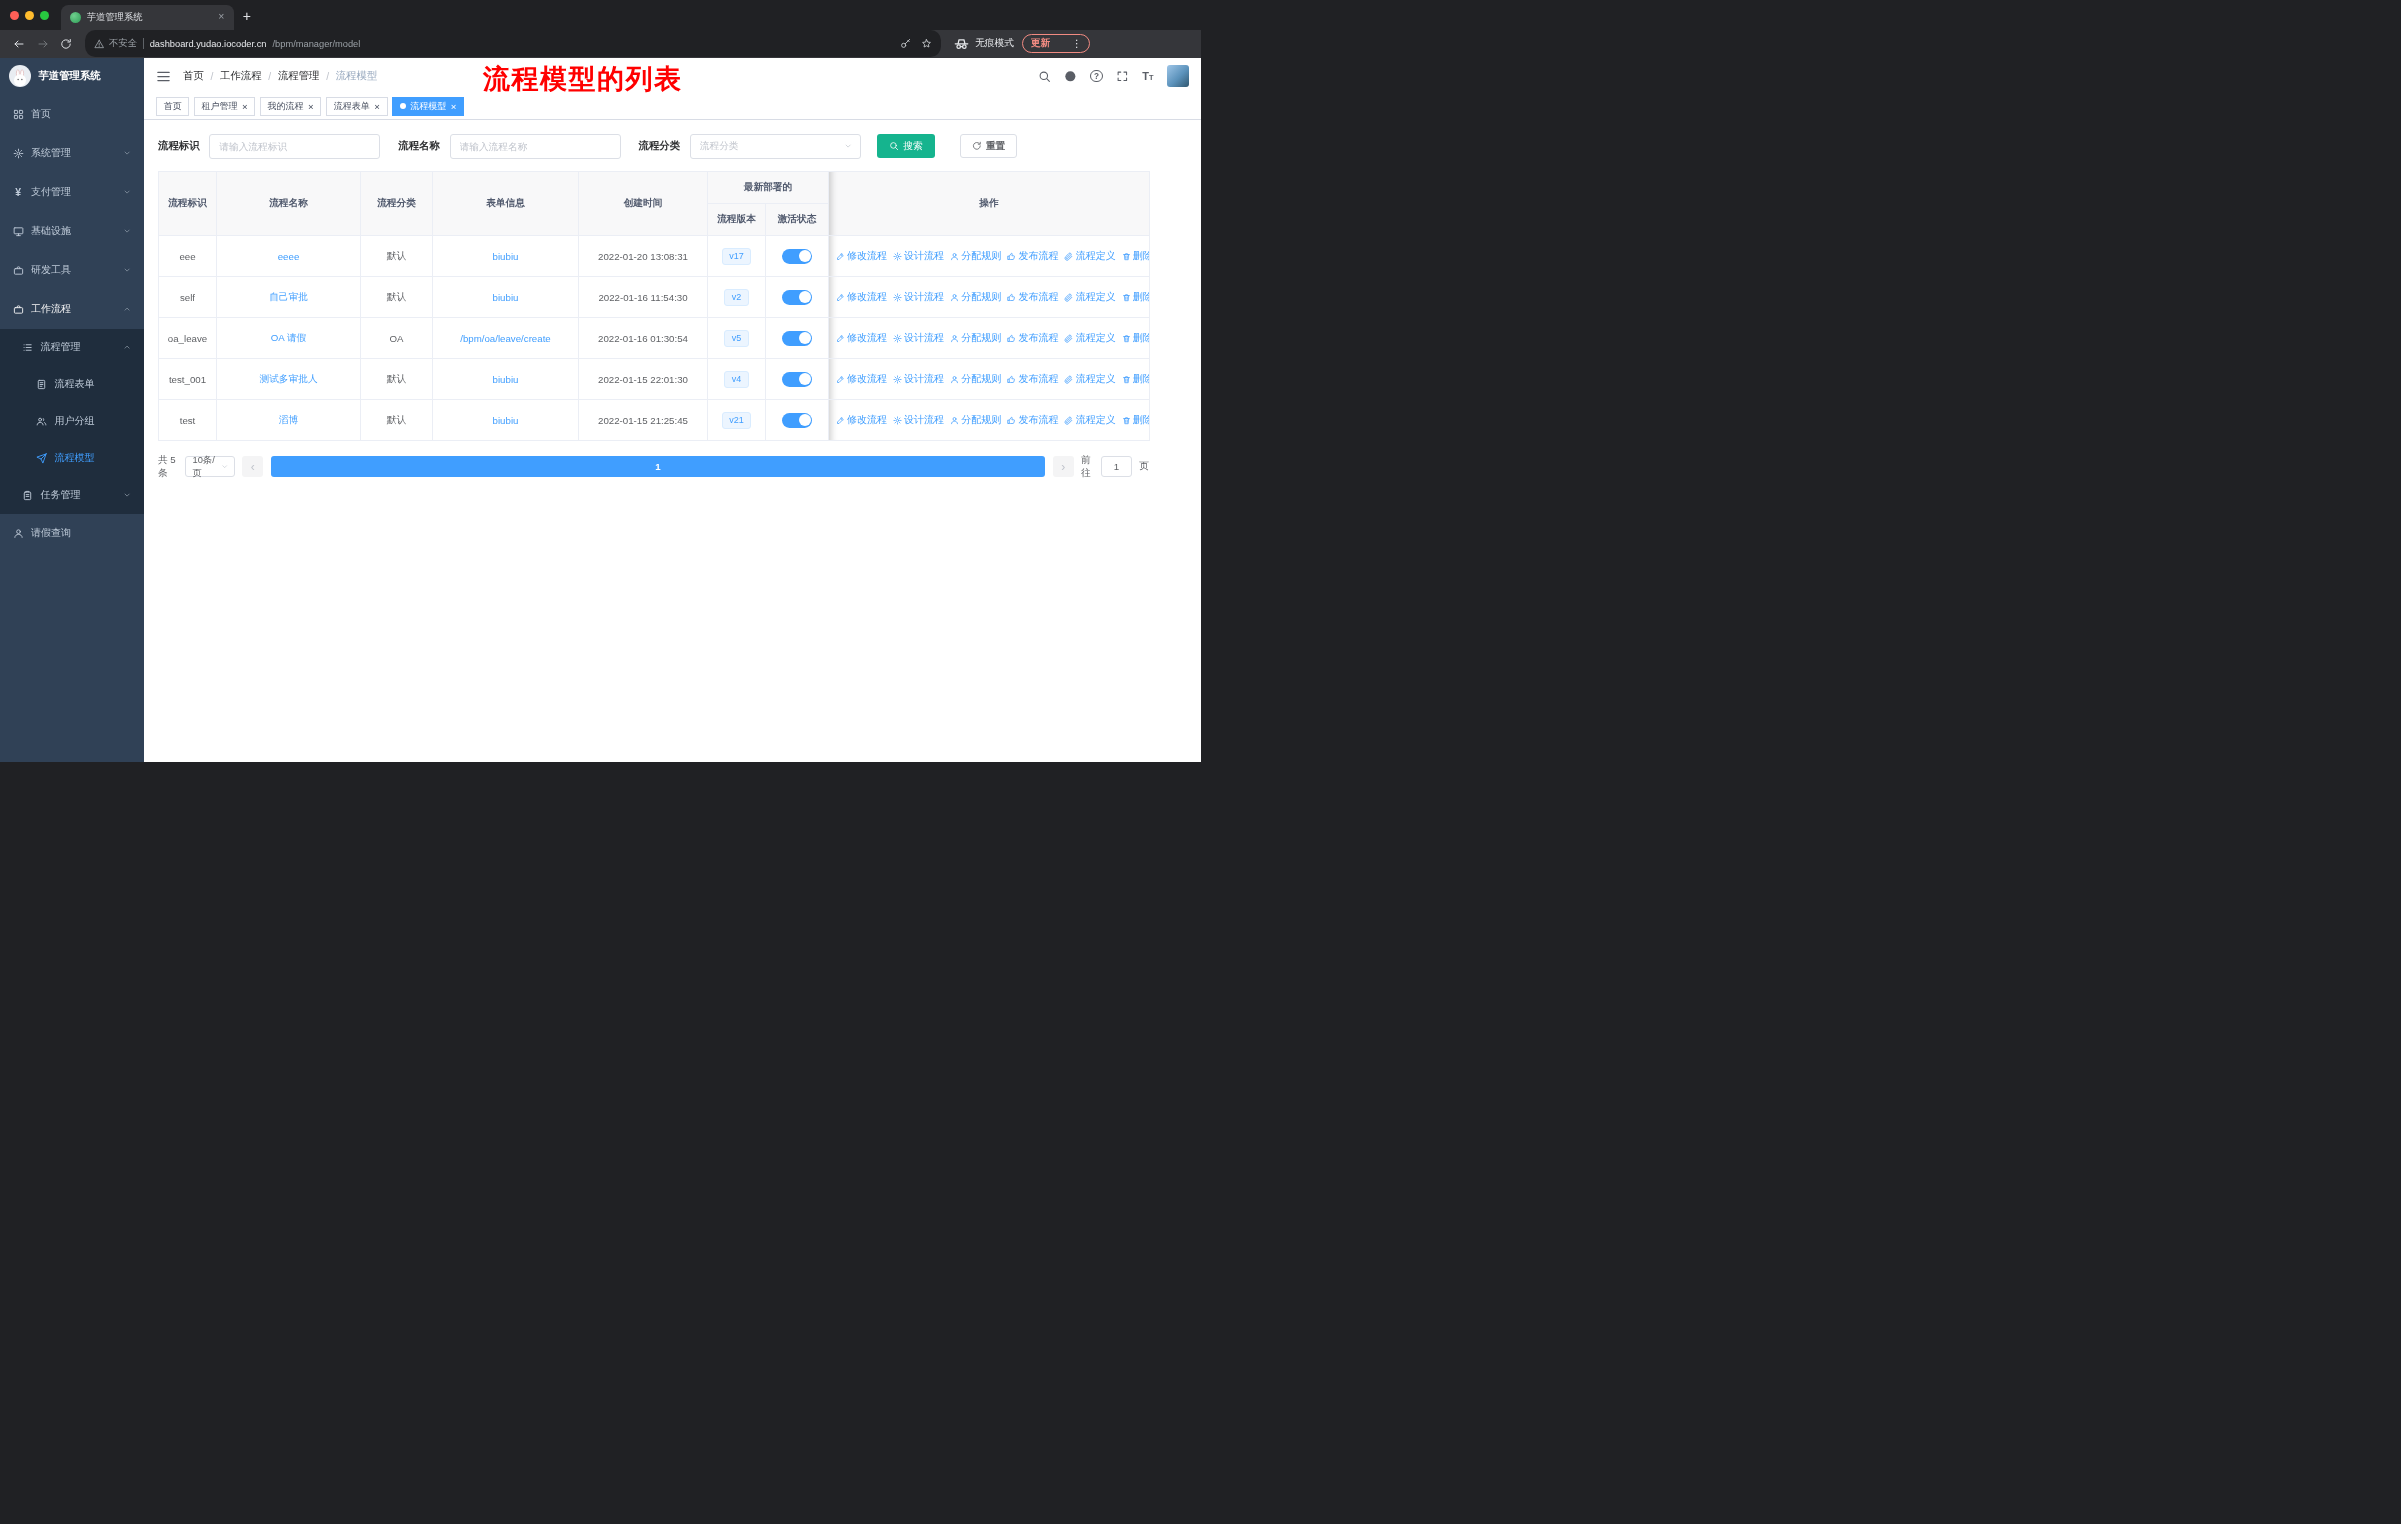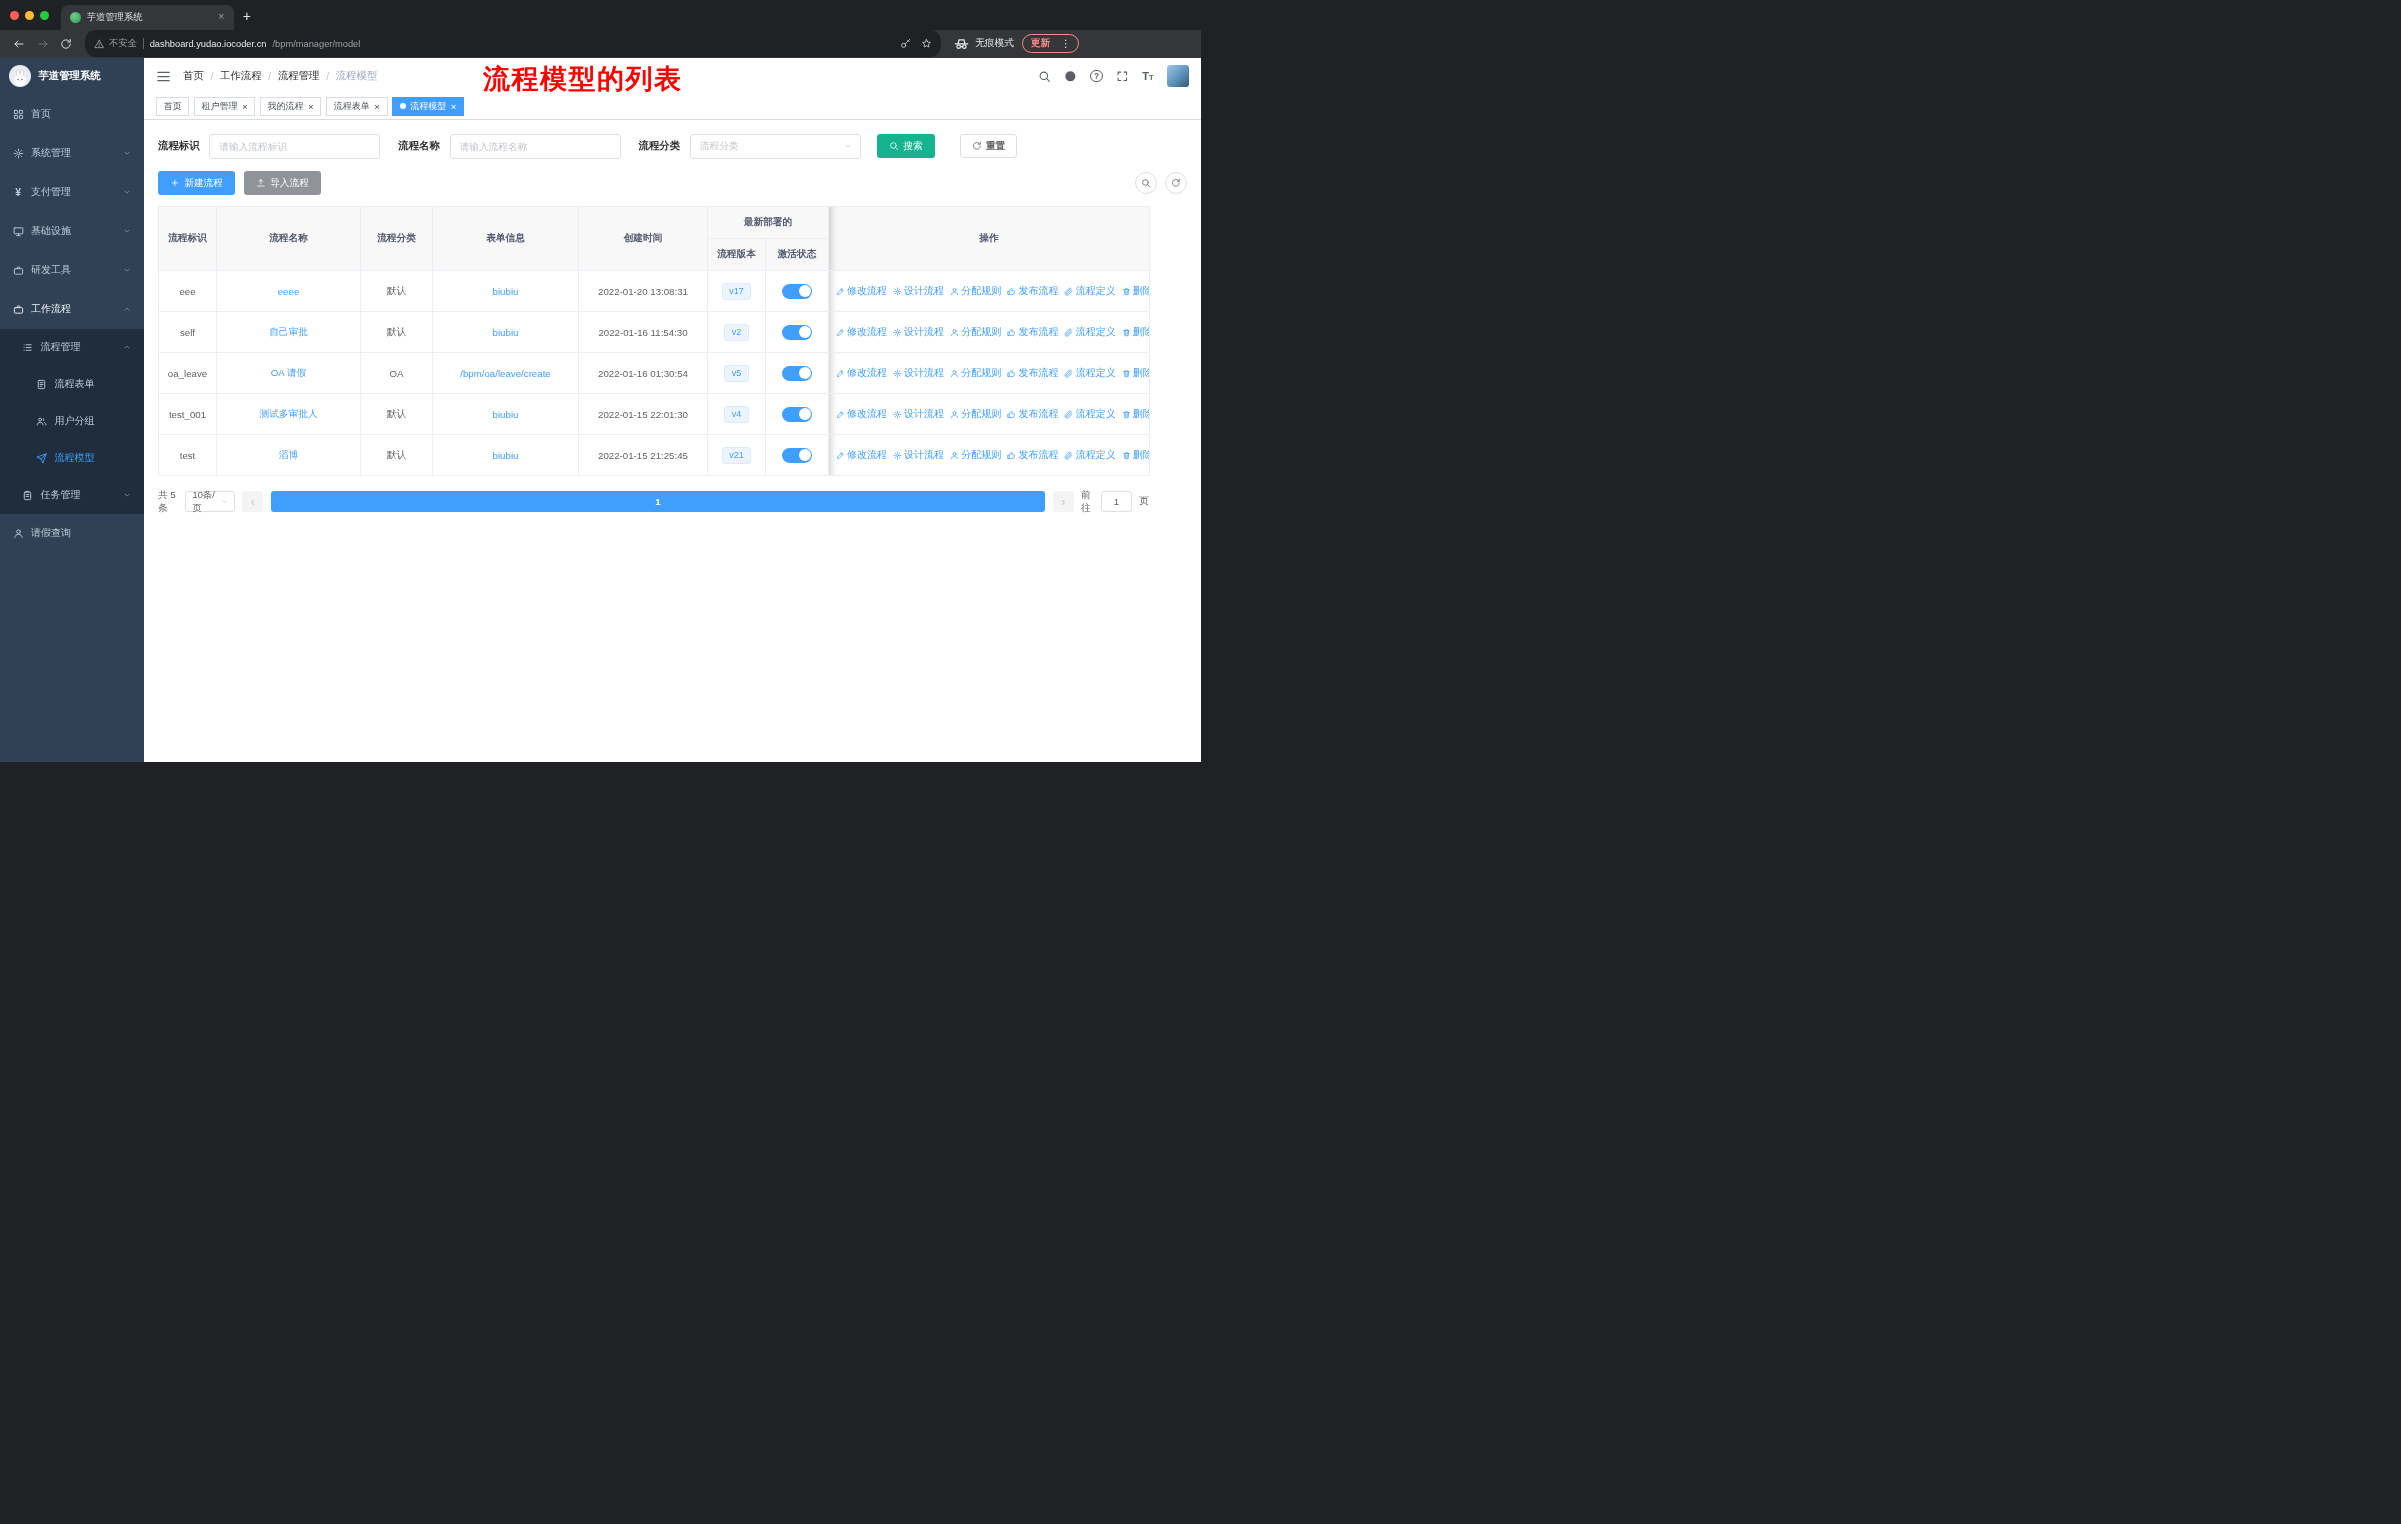--- a/index.html
+++ b/index.html
@@ -26,21 +26,21 @@
   .omnibox { flex:1; max-width:856px; height:27px; background:#202124; border-radius:10.4px;
     display:flex; align-items:center; padding:0 9px; gap:6px; color:#dfe1e5; font-size:9.3px; margin:0 4.5px; }
   .sec-chip { display:flex; align-items:center; gap:4.5px; color:#9aa0a6; }
   .sec-chip svg { width:10.4px; height:10.4px; }
   .divider { width:0.7px; height:11px; background:#5f6368; }
   .url-host { color:#e8eaed; } .url-path { color:#9aa0a6; }
   .omni-right { margin-left:auto; display:flex; gap:10.4px; color:#c4c7ca; align-items:center; }
   .omni-right svg { width:11px; height:11px; }
   .incog { display:flex; align-items:center; gap:6px; color:#e8eaed; font-size:9.7px; margin:0 4px; }
   .incog svg { width:15px; height:15px; }
-  .update-pill { display:flex; gap:10px; border:1.1px solid #f28b82; border-radius:11px;
+  .update-pill { display:flex; gap:21px; border:1.1px solid #f28b82; border-radius:11px;
     padding:2.2px 7.4px; color:#f28b82; font-weight:bold; font-size:9.7px; cursor:pointer; }
   .update-pill .more { color:#e8eaed; font-weight:normal; font-size:10.4px; }
 
   
   .app { display:flex; height:705px; background:#fff; }
 
   
   .sidebar { width:144px; flex-shrink:0; background:#304156; color:#bfcbd9; font-size:10px; overflow:hidden; }
   .logo-row { height:37px; display:flex; align-items:center; gap:7.4px; padding:0 9px; color:#fff; font-weight:bold; font-size:10.4px; }
   .logo-avatar { width:22px; height:22px; border-radius:50%; background:#e9edf2; display:flex; align-items:flex-end; justify-content:center; overflow:hidden; }
@@ -510,46 +510,20 @@
             <span>搜索</span>
           </button>
           <button class="btn btn-reset">
             <svg class="bi" viewBox="0 0 13 13" width="9.7" height="9.7">
                 <use href="#s-refresh"></use>
               </svg>
             <span>重置</span>
           </button>
         </div>
 
-        <div class="toolbar">
-          <button class="btn btn-primary">
-            <svg class="bi" viewBox="0 0 13 13" width="9.7" height="9.7">
-                <use href="#s-plus"></use>
-              </svg>
-            <span>新建流程</span>
-          </button>
-          <button class="btn btn-info">
-            <svg class="bi" viewBox="0 0 13 13" width="9.7" height="9.7">
-                <use href="#s-upload"></use>
-              </svg>
-            <span>导入流程</span>
-          </button>
-          <div class="circle-btns">
-            <span class="cbtn">
-                <svg class="bi" viewBox="0 0 13 13" width="9.7" height="9.7">
-                  <use href="#s-search"></use>
-                </svg>
-              </span>
-            <span class="cbtn">
-                <svg class="bi" viewBox="0 0 13 13" width="9.7" height="9.7">
-                  <use href="#s-refresh"></use>
-                </svg>
-              </span>
-          </div>
-        </div>
 
         <table>
           <colgroup>
             <col style="width:58px">
               <col style="width:144px">
               <col style="width:72px">
               <col style="width:146px">
             <col style="width:129px">
               <col style="width:58px">
               <col style="width:63px">

